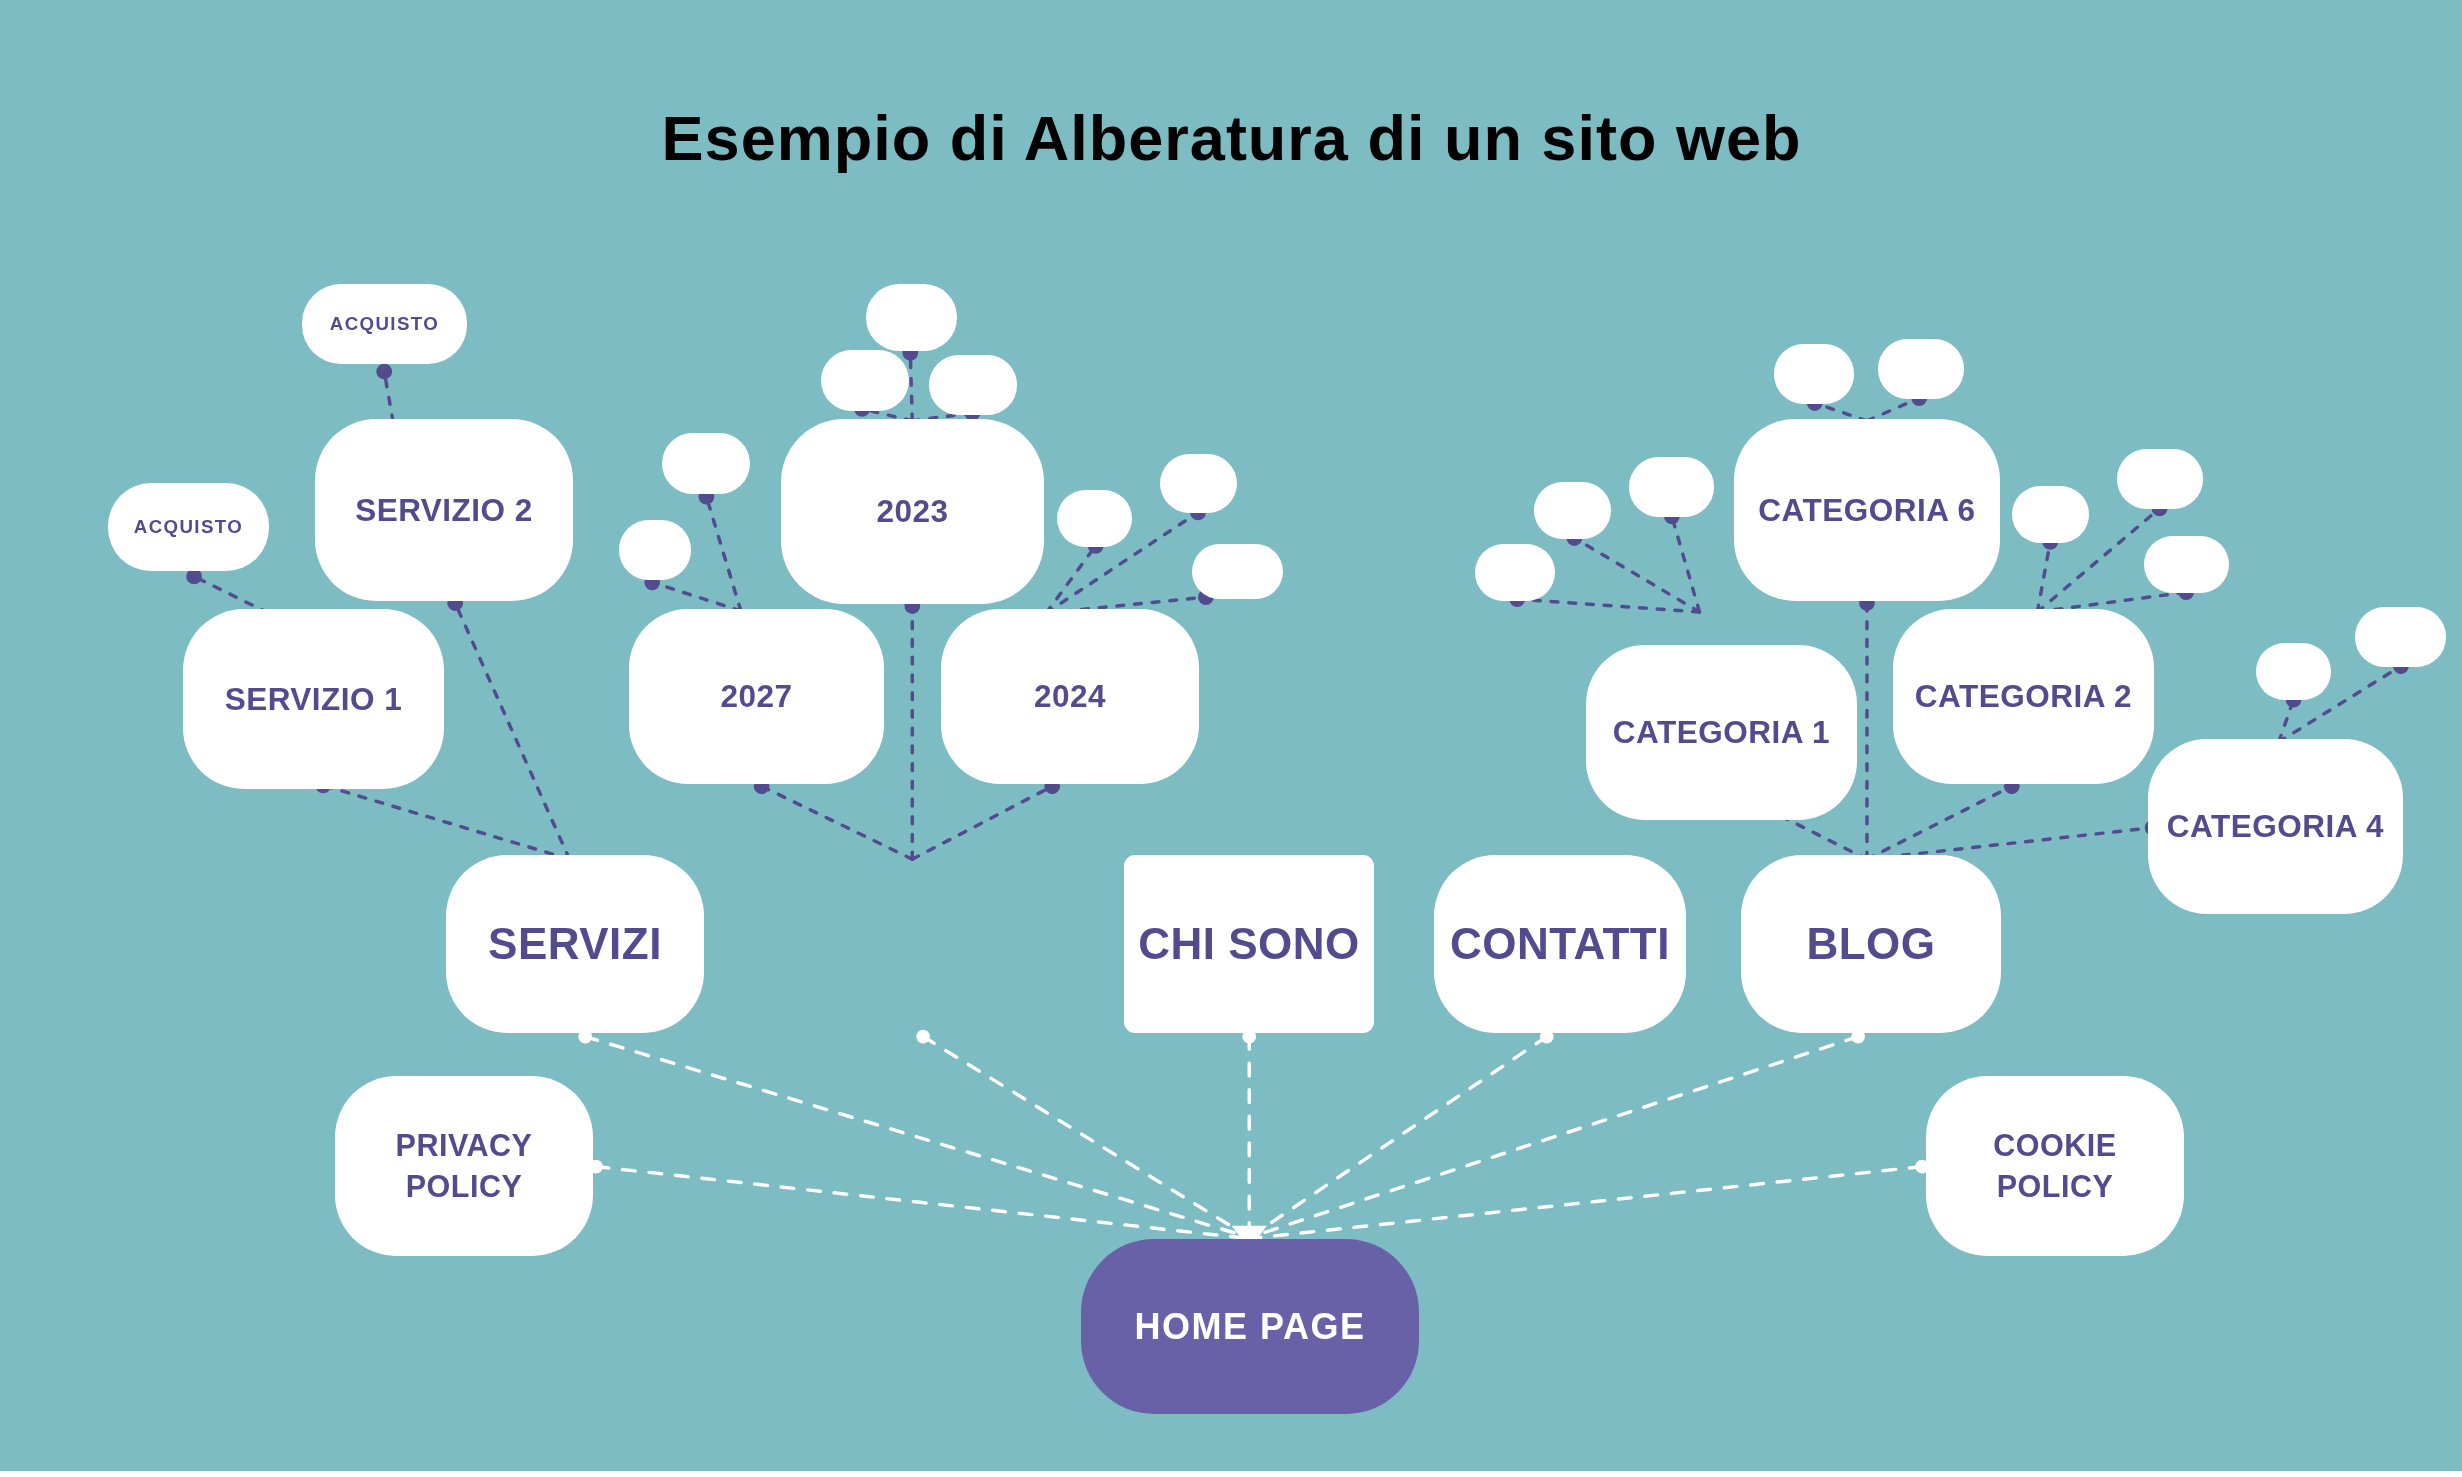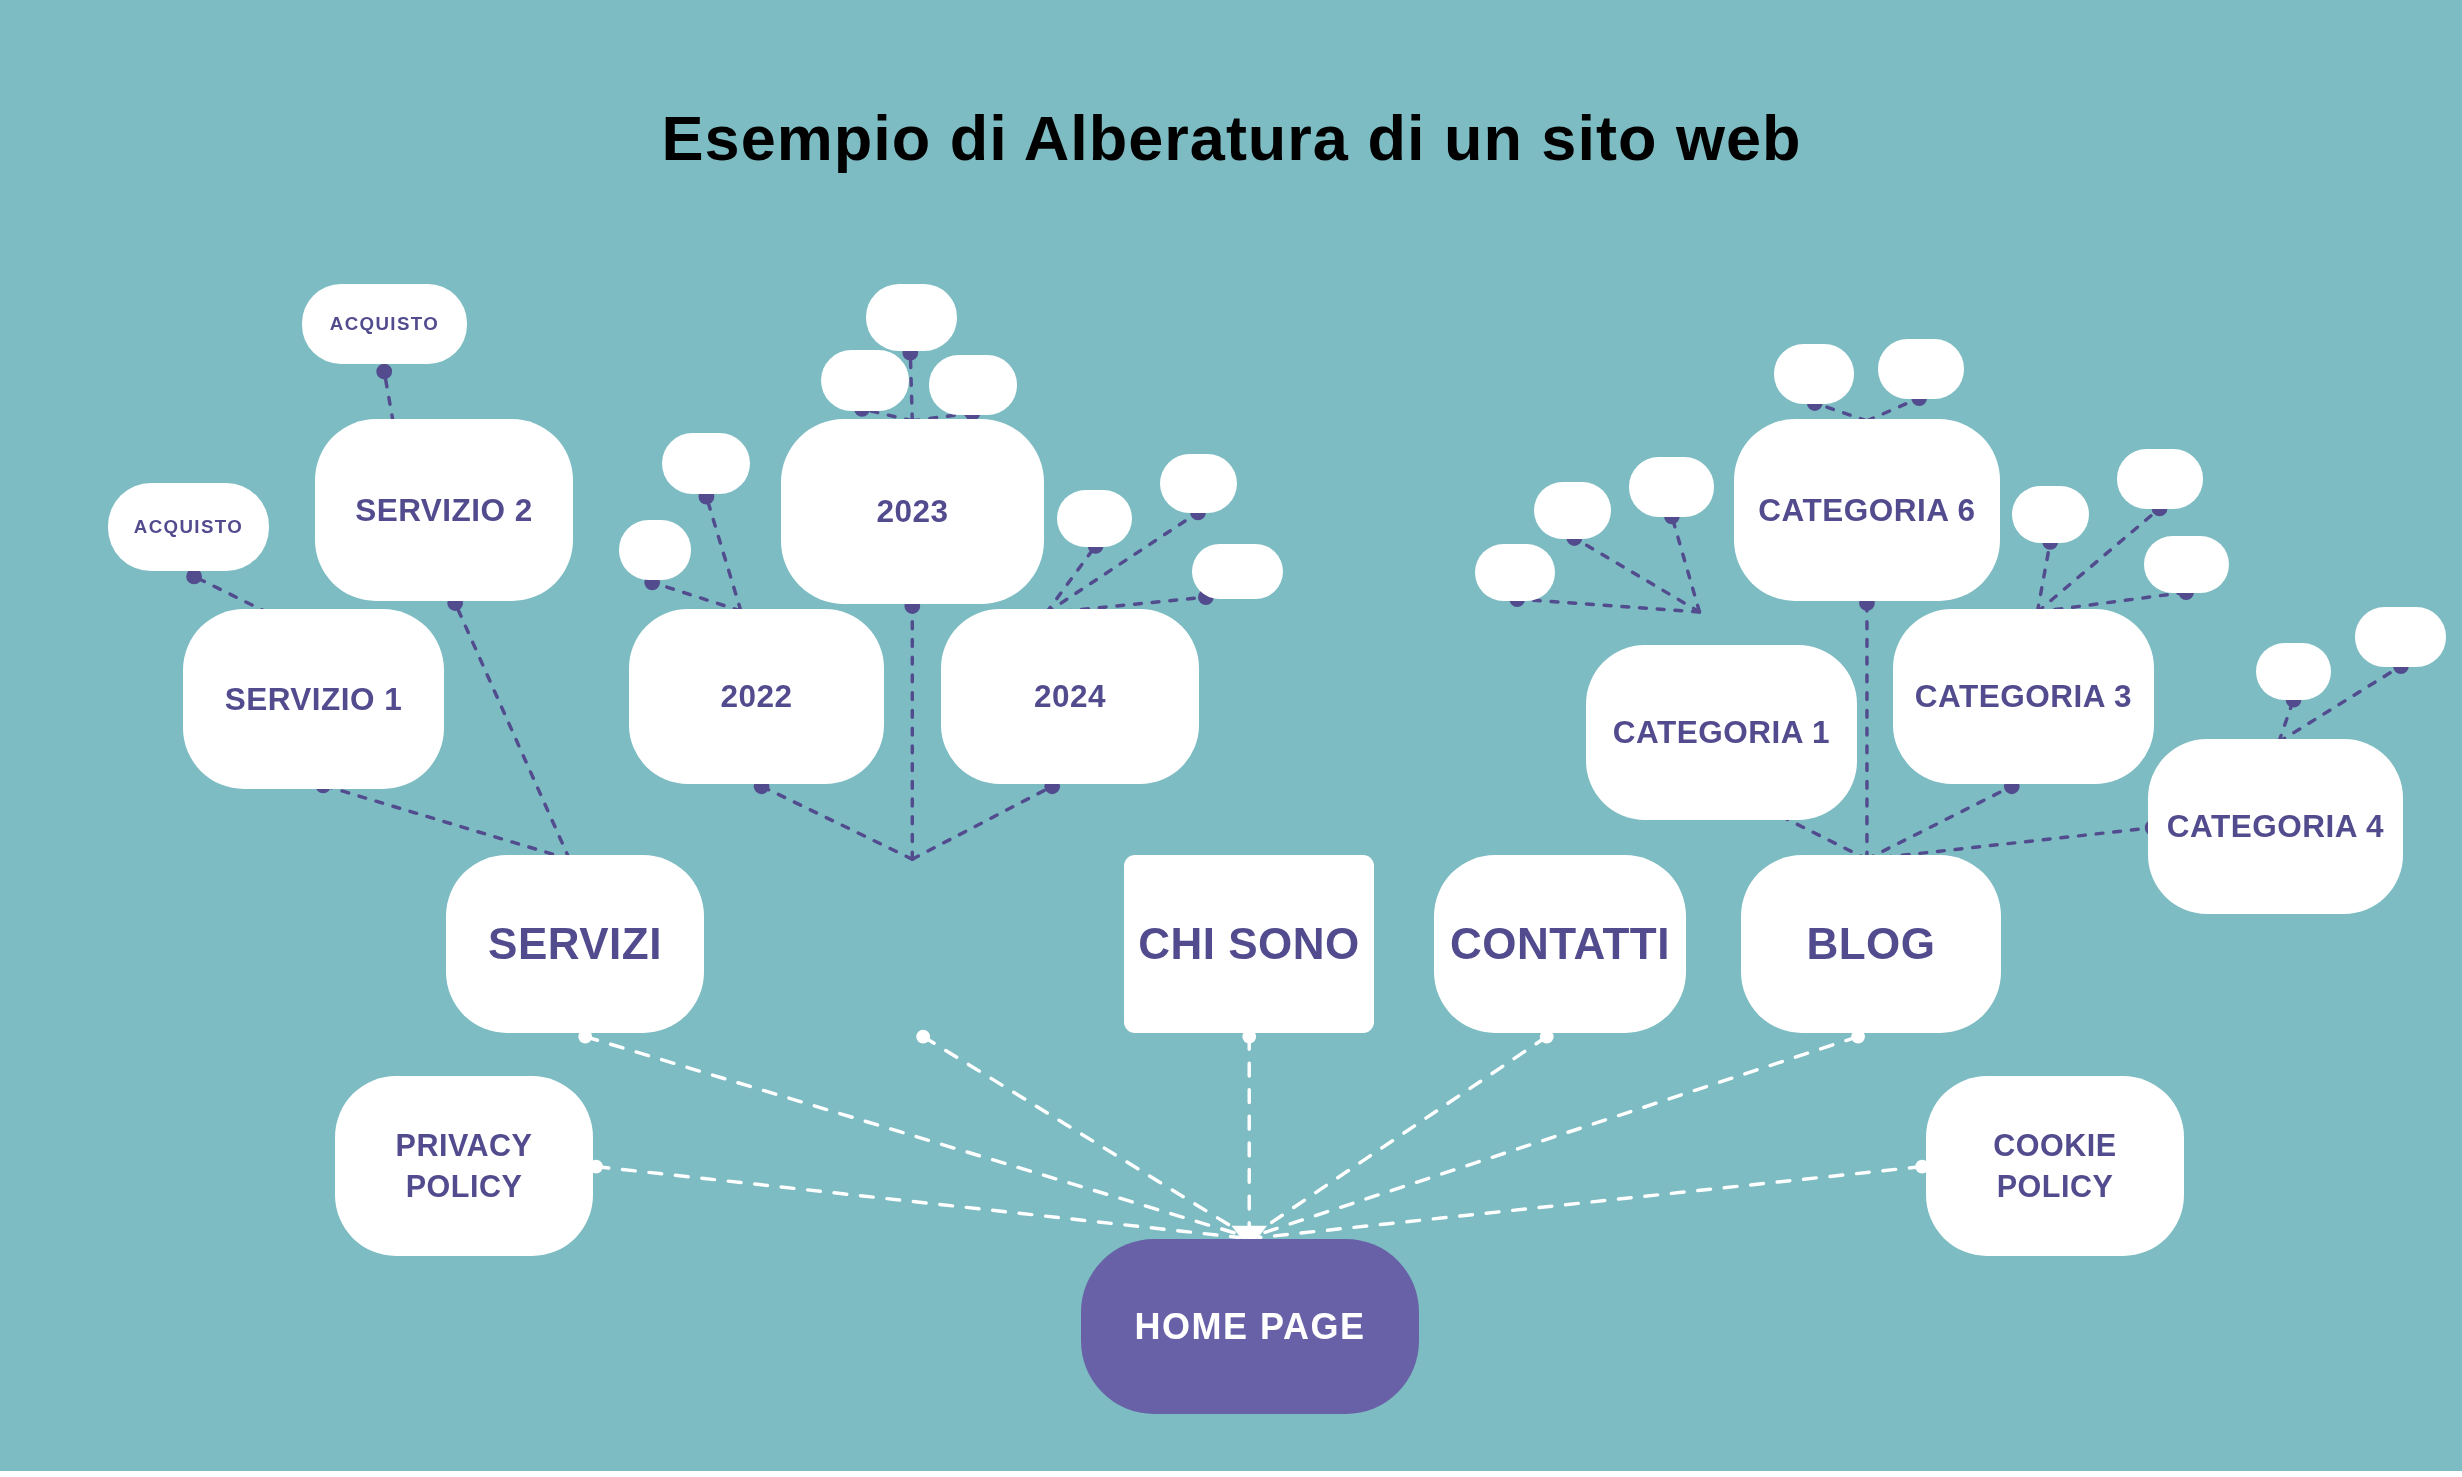--- a/index.html
+++ b/index.html
@@ -136,25 +136,25 @@
   <div class="blob" style="left:2144px;top:536px;width:85px;height:57px;border-radius:28.6px"></div>
   <div class="blob" style="left:2256px;top:643px;width:75px;height:57px;border-radius:28.6px"></div>
   <div class="blob" style="left:2355px;top:607px;width:91px;height:60px;border-radius:29.6px"></div>
 
   <div class="node small" style="left:302px;top:284px;width:165px;height:80px;border-radius:39px">ACQUISTO</div>
   <div class="node small" style="left:108px;top:483px;width:161px;height:88px;border-radius:43px">ACQUISTO</div>
 
   <div class="node mid" style="left:315px;top:419px;width:258px;height:182px;border-radius:61px">SERVIZIO 2</div>
   <div class="node mid" style="left:183px;top:609px;width:261px;height:180px;border-radius:61px">SERVIZIO 1</div>
   <div class="node mid" style="left:781px;top:419px;width:263px;height:185px;border-radius:63px">2023</div>
-  <div class="node mid" style="left:629px;top:609px;width:255px;height:175px;border-radius:59px">2022</div>
+  <div class="node mid" style="left:629px;top:609px;width:255px;height:175px;border-radius:59px">2027</div>
   <div class="node mid" style="left:941px;top:609px;width:258px;height:175px;border-radius:59px">2024</div>
   <div class="node mid" style="left:1734px;top:419px;width:266px;height:182px;border-radius:61px">CATEGORIA 6</div>
   <div class="node mid" style="left:1586px;top:645px;width:271px;height:175px;border-radius:59px">CATEGORIA 1</div>
-  <div class="node mid" style="left:1893px;top:609px;width:261px;height:175px;border-radius:59px">CATEGORIA 3</div>
+  <div class="node mid" style="left:1893px;top:609px;width:261px;height:175px;border-radius:59px">CATEGORIA 2</div>
   <div class="node mid" style="left:2148px;top:739px;width:255px;height:175px;border-radius:59px">CATEGORIA 4</div>
 
   <div class="node l1" style="left:446px;top:855px;width:258px;height:178px;border-radius:61px">SERVIZI</div>
   <div class="node l1" style="left:1124px;top:855px;width:250px;height:178px;border-radius:11px">CHI SONO</div>
   <div class="node l1" style="left:1434px;top:855px;width:252px;height:178px;border-radius:61px">CONTATTI</div>
   <div class="node l1" style="left:1741px;top:855px;width:260px;height:178px;border-radius:61px">BLOG</div>
 
   <div class="node policy" style="left:335px;top:1076px;width:258px;height:180px;border-radius:61px">PRIVACY POLICY</div>
   <div class="node policy" style="left:1926px;top:1076px;width:258px;height:180px;border-radius:61px">COOKIE POLICY</div>
 

